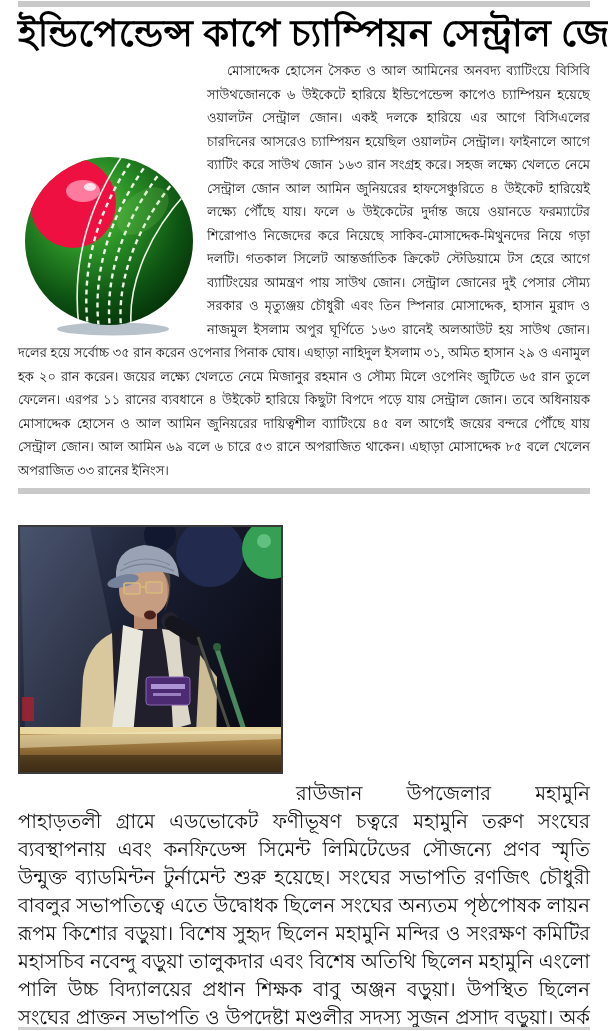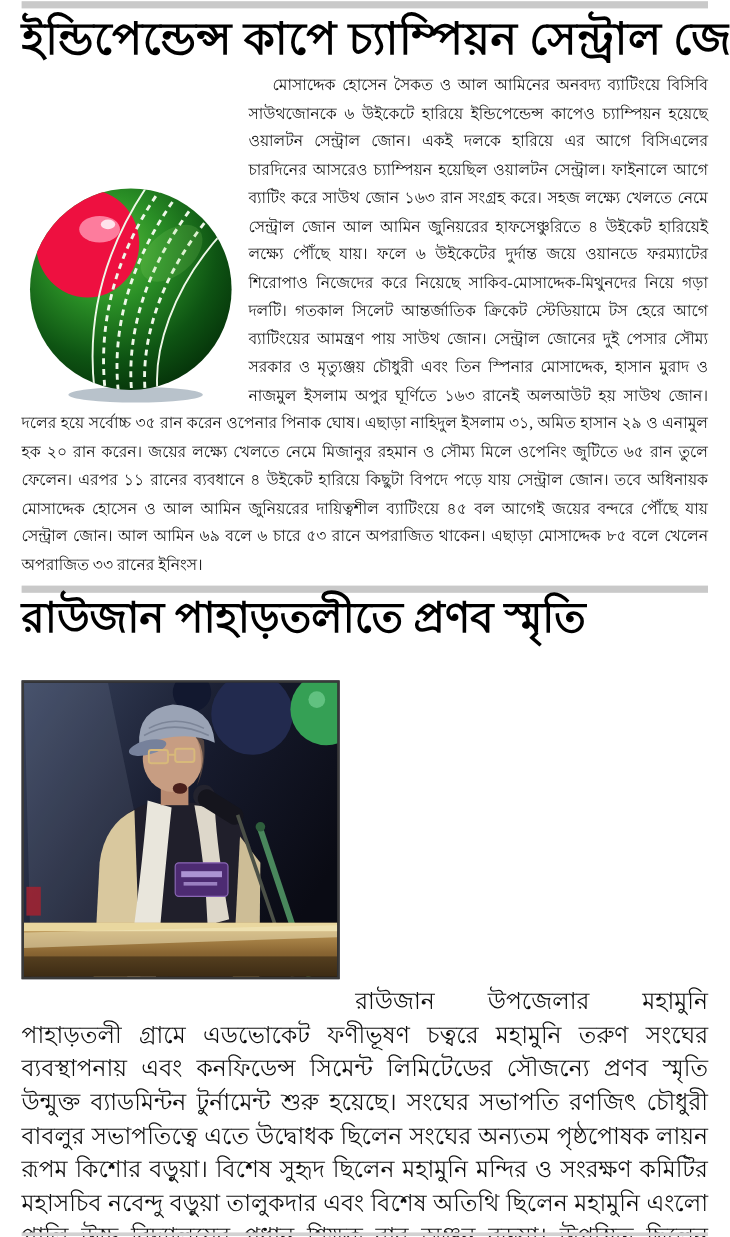--- a/index.html
+++ b/index.html
@@ -103,21 +103,20 @@
         </svg>
       </div>
       <p class="body-text">মোসাদ্দেক হোসেন সৈকত ও আল আমিনের অনবদ্য ব্যাটিংয়ে বিসিবি সাউথজোনকে ৬ উইকেটে হারিয়ে ইন্ডিপেন্ডেন্স কাপেও চ্যাম্পিয়ন হয়েছে ওয়ালটন সেন্ট্রাল জোন। একই দলকে হারিয়ে এর আগে বিসিএলের চারদিনের আসরেও চ্যাম্পিয়ন হয়েছিল ওয়ালটন সেন্ট্রাল। ফাইনালে আগে ব্যাটিং করে সাউথ জোন ১৬৩ রান সংগ্রহ করে। সহজ লক্ষ্যে খেলতে নেমে সেন্ট্রাল জোন আল আমিন জুনিয়রের হাফসেঞ্চুরিতে ৪ উইকেট হারিয়েই লক্ষ্যে পৌঁছে যায়। ফলে ৬ উইকেটের দুর্দান্ত জয়ে ওয়ানডে ফরম্যাটের শিরোপাও নিজেদের করে নিয়েছে সাকিব-মোসাদ্দেক-মিথুনদের নিয়ে গড়া দলটি। গতকাল সিলেট আন্তর্জাতিক ক্রিকেট স্টেডিয়ামে টস হেরে আগে ব্যাটিংয়ের আমন্ত্রণ পায় সাউথ জোন। সেন্ট্রাল জোনের দুই পেসার সৌম্য সরকার ও মৃত্যুঞ্জয় চৌধুরী এবং তিন স্পিনার মোসাদ্দেক, হাসান মুরাদ ও নাজমুল ইসলাম অপুর ঘূর্ণিতে ১৬৩ রানেই অলআউট হয় সাউথ জোন। দলের হয়ে সর্বোচ্চ ৩৫ রান করেন ওপেনার পিনাক ঘোষ। এছাড়া নাহিদুল ইসলাম ৩১, অমিত হাসান ২৯ ও এনামুল হক ২০ রান করেন। জয়ের লক্ষ্যে খেলতে নেমে মিজানুর রহমান ও সৌম্য মিলে ওপেনিং জুটিতে ৬৫ রান তুলে ফেলেন। এরপর ১১ রানের ব্যবধানে ৪ উইকেট হারিয়ে কিছুটা বিপদে পড়ে যায় সেন্ট্রাল জোন। তবে অধিনায়ক মোসাদ্দেক হোসেন ও আল আমিন জুনিয়রের দায়িত্বশীল ব্যাটিংয়ে ৪৫ বল আগেই জয়ের বন্দরে পৌঁছে যায় সেন্ট্রাল জোন। আল আমিন ৬৯ বলে ৬ চারে ৫৩ রানে অপরাজিত থাকেন। এছাড়া মোসাদ্দেক ৮৫ বলে খেলেন অপরাজিত ৩৩ রানের ইনিংস।</p>
     </div>
   </div>
 
   <div class="rule mid-rule"></div>
 
   <div>
     <h2 class="headline-2">
-      <div>রাউজান পাহাড়তলীতে প্রণব স্মৃতি</div>
     </h2>
 
     <div class="body-flow">
       <div class="photo-float">
         <svg viewBox="0 0 261 245" width="261" height="245" aria-hidden="true">
           <defs>
             <linearGradient id="pbg" x1="0" y1="0" x2="1" y2="0.6">
               <stop offset="0%" stop-color="#39445f"></stop>
               <stop offset="55%" stop-color="#161a2c"></stop>
               <stop offset="100%" stop-color="#0a0b14"></stop>

